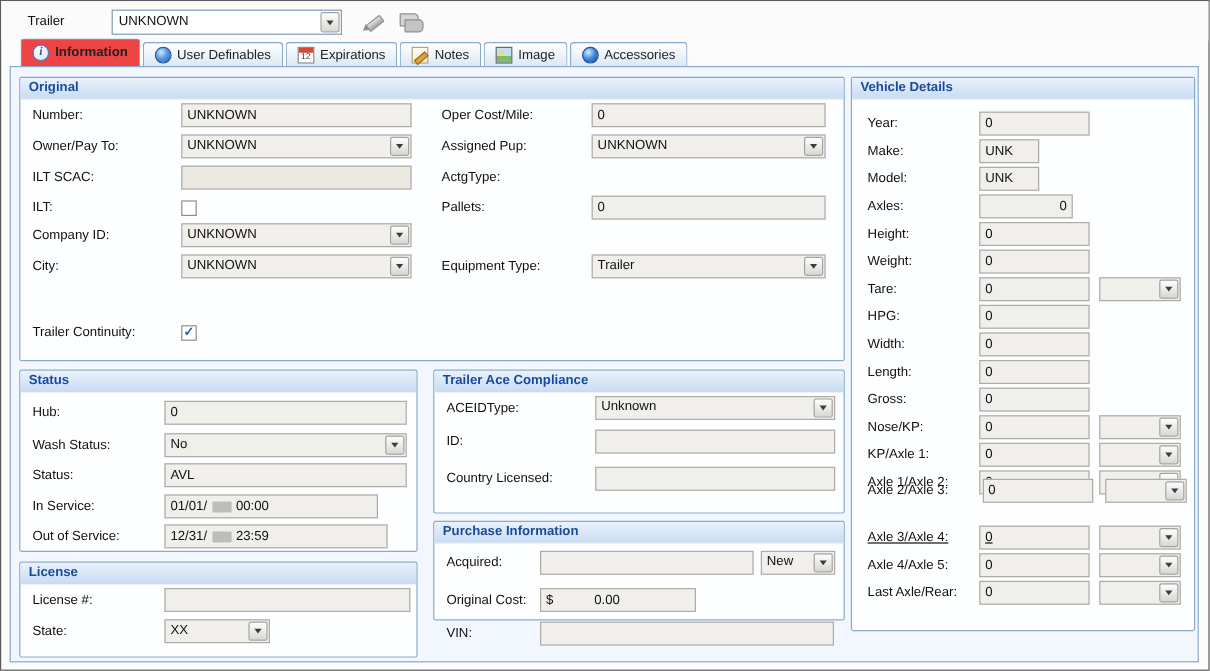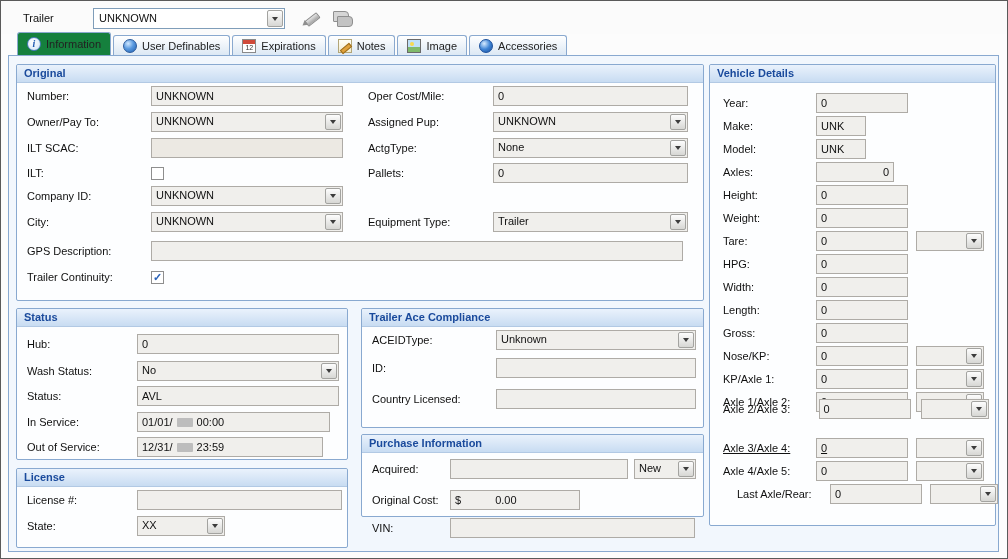--- a/index.html
+++ b/index.html
@@ -32,21 +32,21 @@
         background:#d6d6d6; border:1px solid #8f8f8f; border-radius:1px 4px 4px 1px; }
   .tags-icon::after { content:""; position:absolute; left:5px; top:7px; width:14px; height:9px;
         background:#c3c3c3; border:1px solid #8f8f8f; border-radius:1px 4px 4px 1px; }
 
   
   .tabstrip { position:absolute; left:16px; top:32px; height:22px; display:flex; gap:2px;
               align-items:flex-end; z-index:5; }
   .tab { display:flex; align-items:center; gap:5px; padding:0 9px; height:20px;
          border:1px solid var(--tab-border,#8aa9cf); border-bottom:none; border-radius:3px 3px 0 0;
          background:linear-gradient(#ffffff,#dce8f4); color:#222; white-space:nowrap; }
-  .tab.active { background:#15803d; height:23px; font-weight:normal; }
+  .tab.active { background:#ef4444; height:23px; font-weight:bold; }
   .tabicon { width:14px; height:14px; position:relative; display:inline-block; flex:0 0 auto; }
   .info-icon { border-radius:50%; background:radial-gradient(circle at 40% 35%, #ffffff, #cfe2f7);
                border:1px solid #4a7cc0; }
   .info-icon::after { content:"i"; position:absolute; inset:0; text-align:center;
                font:italic bold 10px/12px "Liberation Serif", serif; color:#1f58b0; }
   .globe-icon { border-radius:50%; border:1px solid #2a5a9c;
                background:radial-gradient(circle at 35% 30%, #cfe7ff, #5a9ae0 45%, #1f5fb0); }
   .calendar-icon { background:#fff; border:1px solid #8a8a8a; }
   .calendar-icon::before { content:""; position:absolute; left:0; right:0; top:0; height:4px; background:#d04a3a; }
   .calendar-icon::after { content:"12"; position:absolute; left:0; right:0; bottom:0; text-align:center;
@@ -169,26 +169,20 @@
             <span class="cbtn">
                 <span class="arr"></span>
               </span>
           </span>
         </div>
         <div class="fr" style="top:55px">
           <span class="lbl" style="width:124px">ILT SCAC:</span>
           <span class="tbox disabled" style="width:192px"></span>
           <span class="sp" style="width:25px"></span>
           <span class="lbl" style="width:125px">ActgType:</span>
-          <span class="fcombo" style="width:195px">
-            <span class="cval">None</span>
-            <span class="cbtn">
-                <span class="arr"></span>
-              </span>
-          </span>
         </div>
         <div class="fr" style="top:80px">
           <span class="lbl" style="width:124px">ILT:</span>
           <span class="cb"></span>
           <span class="sp" style="width:204px"></span>
           <span class="lbl" style="width:125px">Pallets:</span>
           <span class="tbox" style="width:195px">0</span>
         </div>
         <div class="fr" style="top:103px">
           <span class="lbl" style="width:124px">Company ID:</span>
@@ -209,24 +203,20 @@
           </span>
           <span class="sp" style="width:25px"></span>
           <span class="lbl" style="width:125px">Equipment Type:</span>
           <span class="fcombo" style="width:195px">
             <span class="cval">Trailer</span>
             <span class="cbtn">
                 <span class="arr"></span>
               </span>
           </span>
         </div>
-        <div class="fr" style="top:158px">
-          <span class="lbl" style="width:124px">GPS Description:</span>
-          <span class="tbox" style="width:532px"></span>
-        </div>
         <div class="fr" style="top:184px">
           <span class="lbl" style="width:124px">Trailer Continuity:</span>
           <span class="cb checked">✓</span>
         </div>
       </div>
     </div>
 
     <div class="group" style="left:700px;top:8px;width:287px;height:462px">
       <div class="ghead">Vehicle Details</div>
       <div class="gbody">
@@ -327,21 +317,21 @@
           <div class="vrow" style="top: 378px;">
             <span class="lbl" style="width: 93px;">Axle 4/Axle 5:</span>
             <span class="tbox" style="width: 92px;">0</span>
             <span class="fcombo vcombo">
               <span class="cbtn">
                 <span class="arr"></span>
               </span>
             </span>
           </div>
           <div class="vrow" style="top: 401px;">
-            <span class="lbl" style="width: 93px; margin-left: 14px;">Last Axle/Rear:</span>
+            <span class="lbl" style="width: 93px;">Last Axle/Rear:</span>
             <span class="tbox" style="width: 92px;">0</span>
             <span class="fcombo vcombo">
               <span class="cbtn">
                 <span class="arr"></span>
               </span>
             </span>
           </div>
         </div>
     </div>
 
@@ -360,21 +350,21 @@
                 <span class="arr"></span>
               </span>
           </span>
         </div>
         <div class="fr" style="top:59px">
           <span class="lbl" style="width:110px">Status:</span>
           <span class="tbox" style="width:202px">AVL</span>
         </div>
         <div class="fr" style="top:85px">
           <span class="lbl" style="width:110px">In Service:</span>
-          <span class="tbox flexgap" style="width:193px">
+          <span class="tbox flexgap" style="width:178px">
             <span>01/01/</span>
             <span class="redact"></span>
             <span>00:00</span>
           </span>
         </div>
         <div class="fr" style="top:110px">
           <span class="lbl" style="width:110px">Out of Service:</span>
           <span class="tbox flexgap" style="width:186px">
             <span>12/31/</span>
             <span class="redact"></span>

